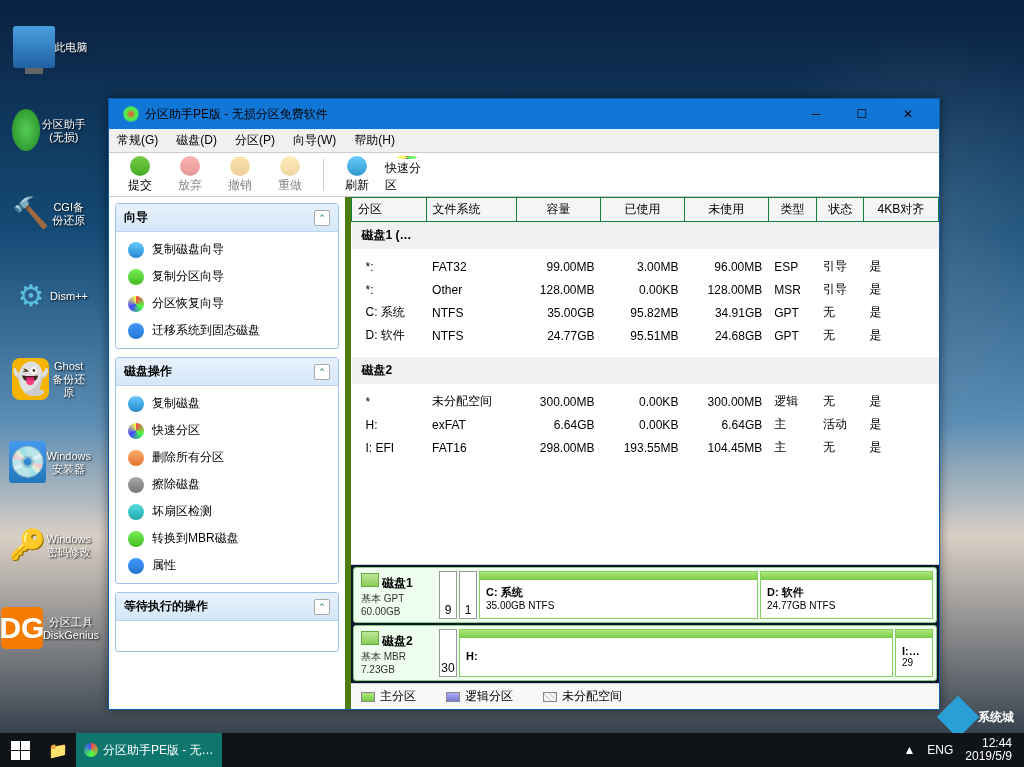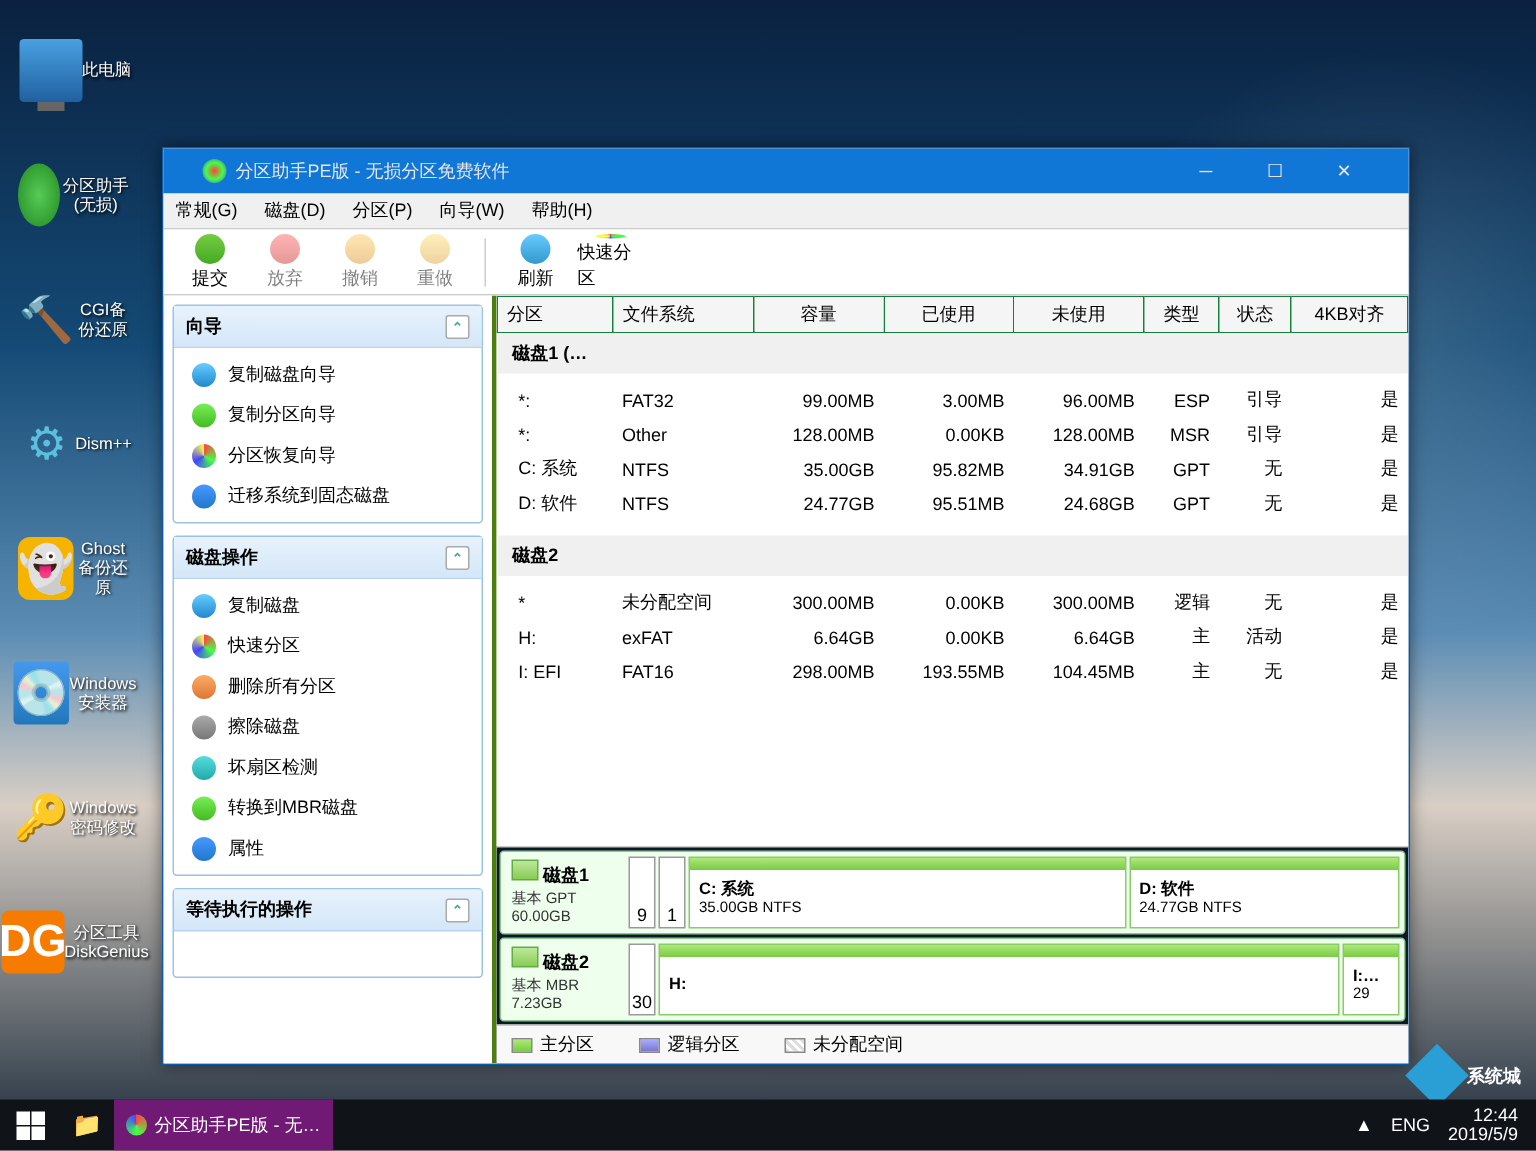--- a/index.html
+++ b/index.html
@@ -16,42 +16,42 @@
 .di-monitor:after{content:'';position:absolute;bottom:-6px;left:12px;right:12px;height:6px;background:#666;}
 .di-green{background:radial-gradient(#5c5,#282);border-radius:50%;}
 .di-hammer{color:#ccc;}
 .di-gear{color:#5bc0de;}
 .di-ghost{background:#f5b400;border-radius:8px;}
 .di-install{background:linear-gradient(#49e,#27b);border-radius:3px;}
 .di-key{color:#f5b400;font-size:36px;}
 .di-dg{background:#f57c00;border-radius:5px;color:#fff;font-weight:bold;}
 
 .window{position:absolute;left:108px;top:98px;width:832px;height:612px;background:#fff;border:1px solid #0d5ba8;box-shadow:0 0 10px rgba(0,0,0,0.5);display:flex;flex-direction:column;}
-.titlebar{height:30px;background:#1177d6;color:#e5e5e5;display:flex;align-items:center;padding:0 20px;}
+.titlebar{height:30px;background:#1177d6;color:#000000;display:flex;align-items:center;padding:0 8px;}
 .titlebar .app-icon{width:16px;height:16px;background:radial-gradient(#f44,#4f4,#44f);border-radius:50%;margin:0 6px;}
 .titlebar .title{flex:1;font-size:12px;}
 .titlebar .win-btn{width:46px;height:30px;display:flex;align-items:center;justify-content:center;cursor:pointer;}
 
 .menubar{height:24px;background:#f0f0f0;border-bottom:1px solid #ccc;display:flex;align-items:center;padding:0 8px;gap:18px;}
 .menubar span{cursor:pointer;}
 
 .toolbar{height:44px;background:#fff;border-bottom:1px solid #ccc;display:flex;align-items:center;padding:0 8px;gap:4px;}
 .tbtn{display:flex;flex-direction:column;align-items:center;justify-content:center;width:46px;height:40px;cursor:pointer;border:1px solid transparent;border-radius:3px;}
 .tbtn .ticon{width:20px;height:20px;border-radius:50%;margin-bottom:1px;}
 .tbtn.disabled{opacity:0.5;}
 .tsep{width:1px;height:32px;background:#ccc;margin:0 6px;}
 .ti-green{background:linear-gradient(#7c4,#4a2);}
 .ti-red{background:linear-gradient(#f66,#c33);}
 .ti-yellow{background:linear-gradient(#fc6,#d93);}
 .ti-yellow2{background:linear-gradient(#fd7,#da4);}
 .ti-blue{background:linear-gradient(#6cf,#39c);}
 .ti-multi{background:conic-gradient(#f44,#4f4,#44f,#ff4,#f44);}
 
 .body{flex:1;display:flex;overflow:hidden;}
-.sidebar{width:222px;background:#fff;border-right:3px solid #4d7c0f;padding:6px;overflow:auto;}
+.sidebar{width:242px;background:#fff;border-right:6px solid #4d7c0f;padding:6px;overflow:auto;}
 .panel{border:1px solid #9bc2e8;border-radius:3px;margin-bottom:8px;}
 .panel-hdr{background:linear-gradient(#e8f2fc,#d4e7f8);padding:5px 8px;font-weight:bold;display:flex;align-items:center;justify-content:space-between;border-bottom:1px solid #b8d4ee;}
 .panel-hdr .chev{width:16px;height:16px;border:1px solid #aaa;border-radius:2px;display:flex;align-items:center;justify-content:center;background:#fff;font-size:9px;color:#5a9;cursor:pointer;}
 .panel-body{padding:4px;}
 .panel-item{display:flex;align-items:center;padding:5px 8px;cursor:pointer;gap:8px;}
 .panel-item .pi-icon{width:16px;height:16px;border-radius:50%;}
 .pi-blue{background:linear-gradient(#6cf,#28c);}
 .pi-green{background:linear-gradient(#7e5,#4b2);}
 .pi-cyan{background:linear-gradient(#5dd,#2aa);}
 .pi-orange{background:linear-gradient(#fa6,#d73);}
@@ -59,21 +59,21 @@
 .pi-gray{background:linear-gradient(#aaa,#777);}
 .pi-shield{background:linear-gradient(#49f,#27c);}
 
 .main{flex:1;display:flex;flex-direction:column;overflow:hidden;}
 .table-wrap{flex:1;overflow:auto;background:#fff;}
 table{width:100%;border-collapse:collapse;}
 th{background:#f5f5f5;border:1px solid #15803d;padding:3px 6px;font-weight:normal;text-align:center;position:sticky;top:0;}
 th.left{text-align:left;}
 td{padding:3px 6px;text-align:right;border-bottom:0px;}
 td.left{text-align:left;}
-td.center{text-align:right;}
+td.center{text-align:left;}
 .disk-hdr td{background:#f0f0f0;font-weight:bold;text-align:left;padding:5px 10px;}
 
 .diskmap{border-top:1px solid #ccc;background:#0f172a;}
 .disk-row{display:flex;align-items:stretch;padding:3px;gap:2px;border:1px solid #8c8;margin:2px;border-radius:3px;background:#efe;}
 .disk-info{width:80px;padding:2px 4px;display:flex;flex-direction:column;justify-content:center;}
 .disk-info .dicon{width:18px;height:14px;background:linear-gradient(#bde89a,#8c5);border:1px solid #6a4;display:inline-block;margin-right:3px;}
 .disk-info b{font-size:11px;}
 .disk-info small{font-size:10px;color:#333;}
 .part-wrap{flex:1;display:flex;gap:2px;position:relative;}
 .partition{border:1px solid #8c6;background:#fff;display:flex;flex-direction:column;justify-content:center;padding:2px 6px;position:relative;overflow:hidden;}
@@ -87,21 +87,21 @@
 .legend-swatch{width:14px;height:10px;border:1px solid #888;}
 .ls-primary{background:linear-gradient(#afe87a,#7c4);}
 .ls-logical{background:linear-gradient(#aaf,#77c);}
 .ls-unalloc{background:repeating-linear-gradient(45deg,#ddd,#ddd 2px,#fff 2px,#fff 4px);}
 
 .taskbar{position:absolute;left:0;right:0;bottom:0;height:34px;background:#101318;display:flex;align-items:center;color:#fff;}
 .start{width:40px;height:34px;display:flex;align-items:center;justify-content:center;cursor:pointer;}
 .win-logo{display:grid;grid-template-columns:9px 9px;grid-template-rows:9px 9px;gap:1px;}
 .win-logo span{background:#fff;}
 .tb-item{height:34px;padding:0 8px;display:flex;align-items:center;cursor:pointer;gap:5px;}
-.tb-item.active{background:#701a75;}
+.tb-item.active{background:#0f766e;}
 .tb-explorer{color:#f5b400;font-size:16px;}
 .tray{margin-left:auto;display:flex;align-items:center;gap:12px;padding:0 12px;font-size:11px;}
 .tray-time{text-align:right;line-height:13px;}
 </style>
 </head>
 <body>
 
 <div class="sunburst"></div>
 
 <div class="desktop-icons" id="desktop-icons">

